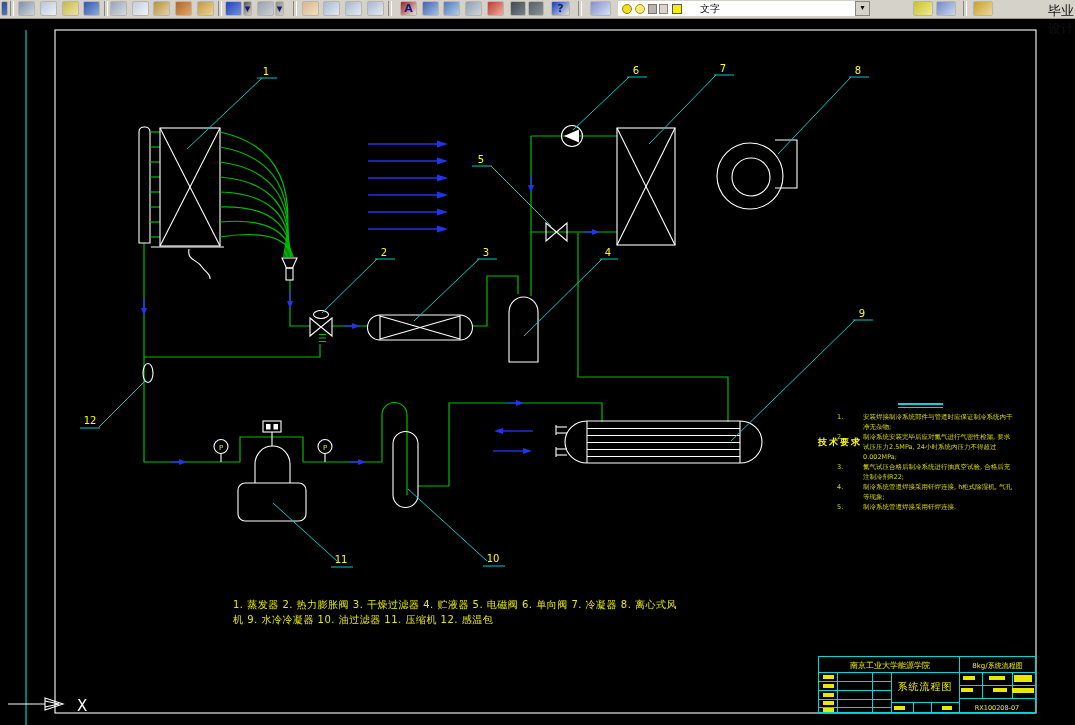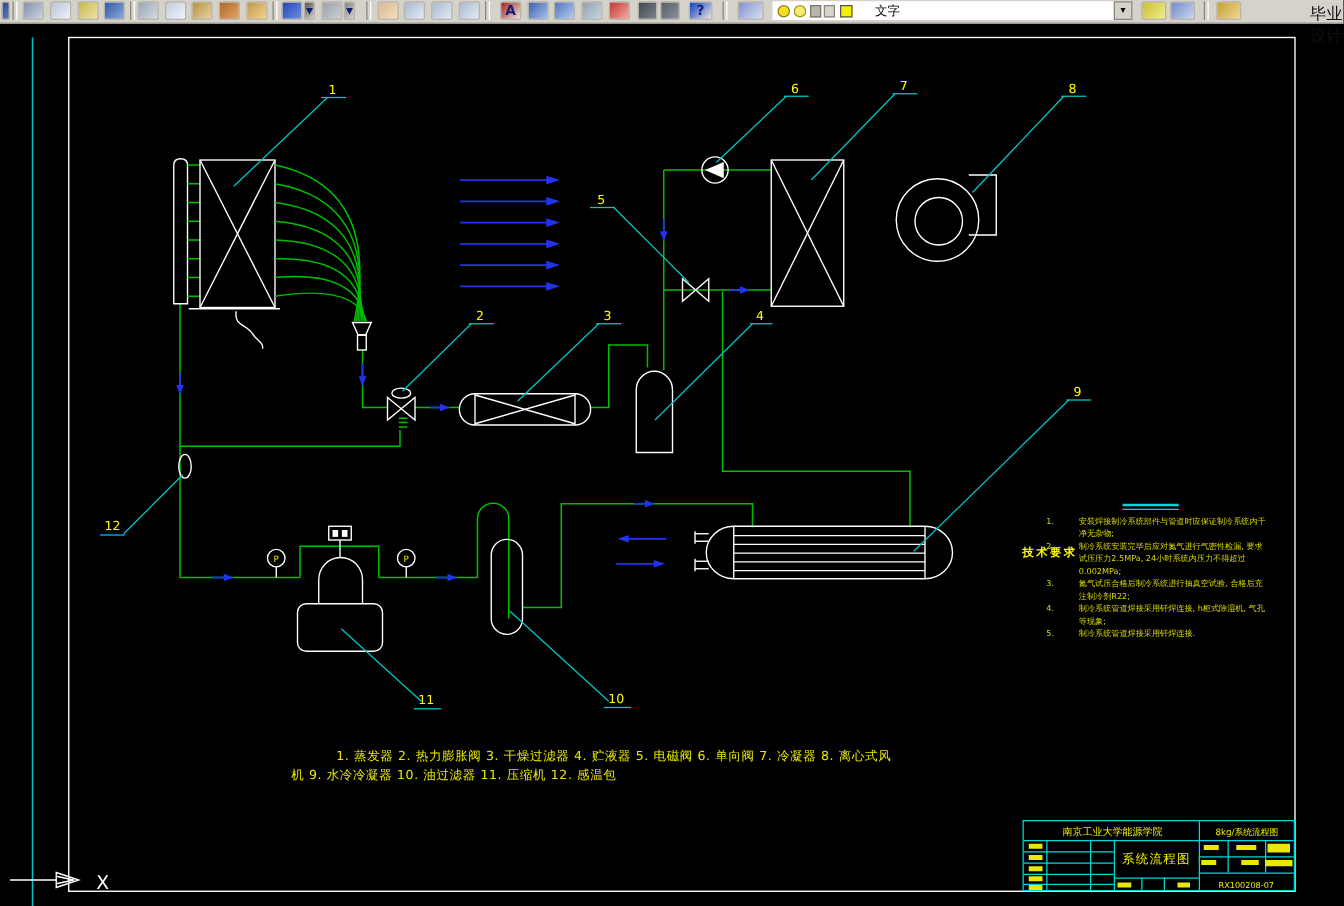--- a/index.html
+++ b/index.html
@@ -5,21 +5,21 @@
   html,body{margin:0;padding:0;background:#000;}
   #stage{position:relative;width:1075px;height:725px;background:#000;overflow:hidden;
          font-family:"DejaVu Sans",sans-serif;}
   
   #toolbar{position:absolute;left:0;top:0;width:1075px;height:18px;background:#d5d2ca;
            border-bottom:1px solid #9a968e;z-index:5;}
   .ticon{position:absolute;top:1px;height:15px;border:1px solid #b8b4ac;border-radius:2px;
          font-size:11px;line-height:14px;text-align:center;color:#222;box-sizing:border-box;}
   .tsep{position:absolute;top:1px;width:2px;height:15px;border-left:1px solid #8a867e;
         border-right:1px solid #fff;}
-  #layer-combo{position:absolute;left:618px;top:1px;width:288px;height:15px;background:#fff;
+  #layer-combo{position:absolute;left:618px;top:1px;width:252px;height:15px;background:#fff;
 [  ]     border:1px solid #7f7b74;box-sizing:border-box;}
   .mini{position:absolute;top:3px;}
   #combo-text{position:absolute;left:82px;top:1px;font-size:10px;color:#000;}
   #combo-arrow{position:absolute;right:0;top:0;width:13px;height:13px;background:#d5d2ca;
         border:1px solid #8a867e;font-size:8px;line-height:12px;text-align:center;color:#000;}
   #workspace-label{position:absolute;left:1048px;top:2px;font-size:13px;color:#111;}
   
   svg{position:absolute;left:0;top:0;}
   .w{stroke:#ffffff;fill:none;stroke-width:1.1;}
   .wf{fill:#ffffff;stroke:none;}
@@ -347,21 +347,21 @@
       <div class="tr-item">
         <span class="tr-num">4.</span>
         <span class="tr-text">制冷系统管道焊接采用钎焊连接, h柜式除湿机, 气孔等现象;</span>
       </div>
       <div class="tr-item">
         <span class="tr-num">5.</span>
         <span class="tr-text">制冷系统管道焊接采用钎焊连接.</span>
       </div>
     </div>
 
-  <div class="legend-line" style="top:598px;margin-left:36px;">1. 蒸发器  2. 热力膨胀阀  3. 干燥过滤器  4. 贮液器  5. 电磁阀  6. 单向阀  7. 冷凝器  8. 离心式风</div>
+  <div class="legend-line" style="top:598px;">1. 蒸发器  2. 热力膨胀阀  3. 干燥过滤器  4. 贮液器  5. 电磁阀  6. 单向阀  7. 冷凝器  8. 离心式风</div>
   <div class="legend-line" style="top:613px;">机  9. 水冷冷凝器  10. 油过滤器  11. 压缩机  12. 感温包</div>
 
   <div id="tblock">
     <div class="tb-line tb-h" style="top:15px;left:0;width:216px;"></div>
     <div class="tb-line tb-v" style="left:140px;top:0;height:55px;"></div>
     <div class="tb-text" style="left:4px;top:3px;width:134px;font-size:8px;">南京工业大学能源学院</div>
     <div class="tb-text" style="left:141px;top:4px;width:75px;font-size:7px;">8kg/系统流程图</div>
 
     <div class="tb-line tb-h" style="top:24px;left:0;width:72px;"></div>
     <div class="tb-line tb-h" style="top:33px;left:0;width:72px;"></div>

